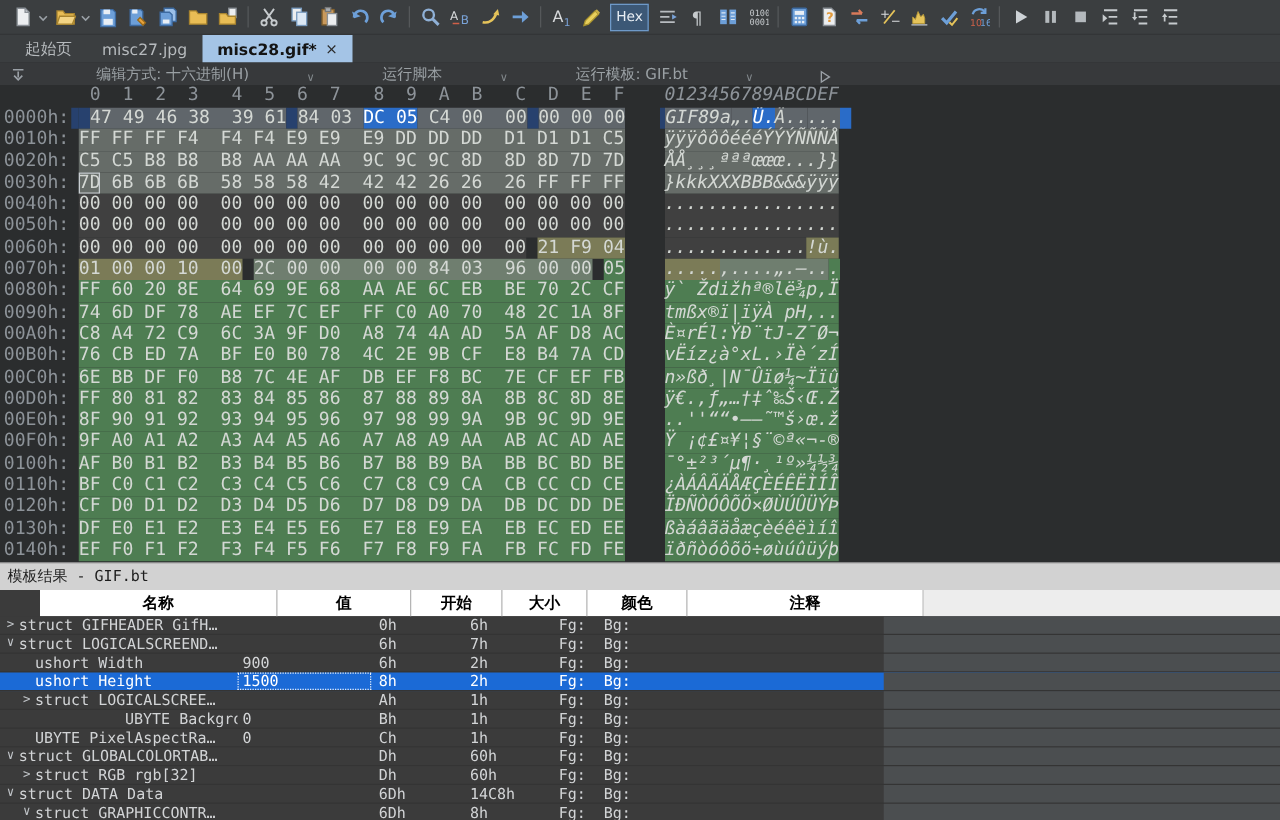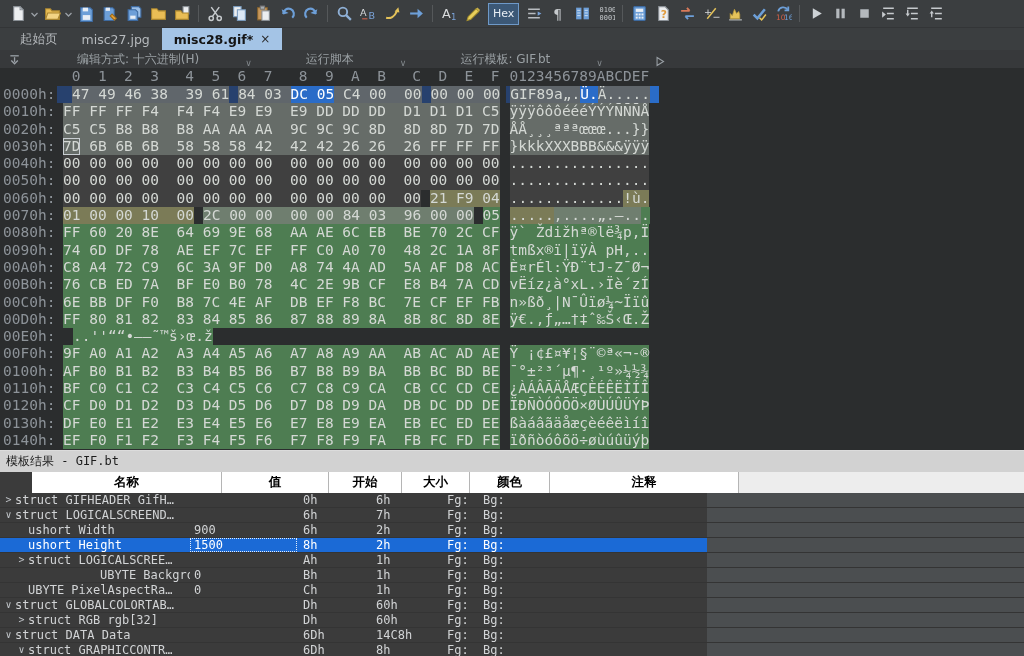--- a/index.html
+++ b/index.html
@@ -23,21 +23,21 @@
   #toolbar2 .chevch{margin-left:6px;font-size:9px;color:#82888c;}
   #toolbar2 svg{display:block;}
   .t2icon{width:15px;height:15px;}
   .runtpl{margin-left:10px;width:13px;height:13px;}
   
   .hexrow{display:flex;height:17.3px;line-height:17.3px;font-family:"DejaVu Sans Mono",monospace;font-size:14.5px;color:#d4d8d4;}
   .addr{width:54px;padding-left:3px;color:#8d9399;flex:none;white-space:pre;}
   .lead{width:6px;flex:none;}
   .alead{width:4px;flex:none;}
   .bytes{display:flex;}
-  .ascii{display:flex;margin-left:6px;}
+  .ascii{display:flex;margin-left:28px;font-style:italic;}
   .seg{white-space:pre;}
   .gap{width:9px;flex:none;}
   .navy{background:#27416e;}
   .trail{width:9px;flex:none;background:#2a6cc8;}
   .cur{outline:1px solid #c8cdd1;outline-offset:-1px;}
   .c-hdr{background:#60666b;}
   .c-gct{background:#666c68;}
   .c-gctd{background:#404040;}
   .c-gce{background:#7b7b57;}
   .c-img{background:#6f7e6f;}
@@ -527,20 +527,23 @@
           <span class="seg c-dat">FF 80 81 82  83 84 85 86  87 88 89 8A  8B 8C 8D 8E</span>
         </div>
         <div class="ascii">
           <span class="alead"></span>
           <span class="seg c-dat">ÿ€.‚ƒ„…†‡ˆ‰Š‹Œ.Ž</span>
         </div>
       </div>
       <div class="hexrow">
         <span class="addr">00E0h:</span>
         <span class="lead"></span>
+        <div class="bytes">
+          <span class="seg c-dat">8F 90 91 92  93 94 95 96  97 98 99 9A  9B 9C 9D 9E</span>
+        </div>
         <div class="ascii">
           <span class="alead"></span>
           <span class="seg c-dat">..''““•–—˜™š›œ.ž</span>
         </div>
       </div>
       <div class="hexrow">
         <span class="addr">00F0h:</span>
         <span class="lead"></span>
         <div class="bytes">
           <span class="seg c-dat">9F A0 A1 A2  A3 A4 A5 A6  A7 A8 A9 AA  AB AC AD AE</span>

